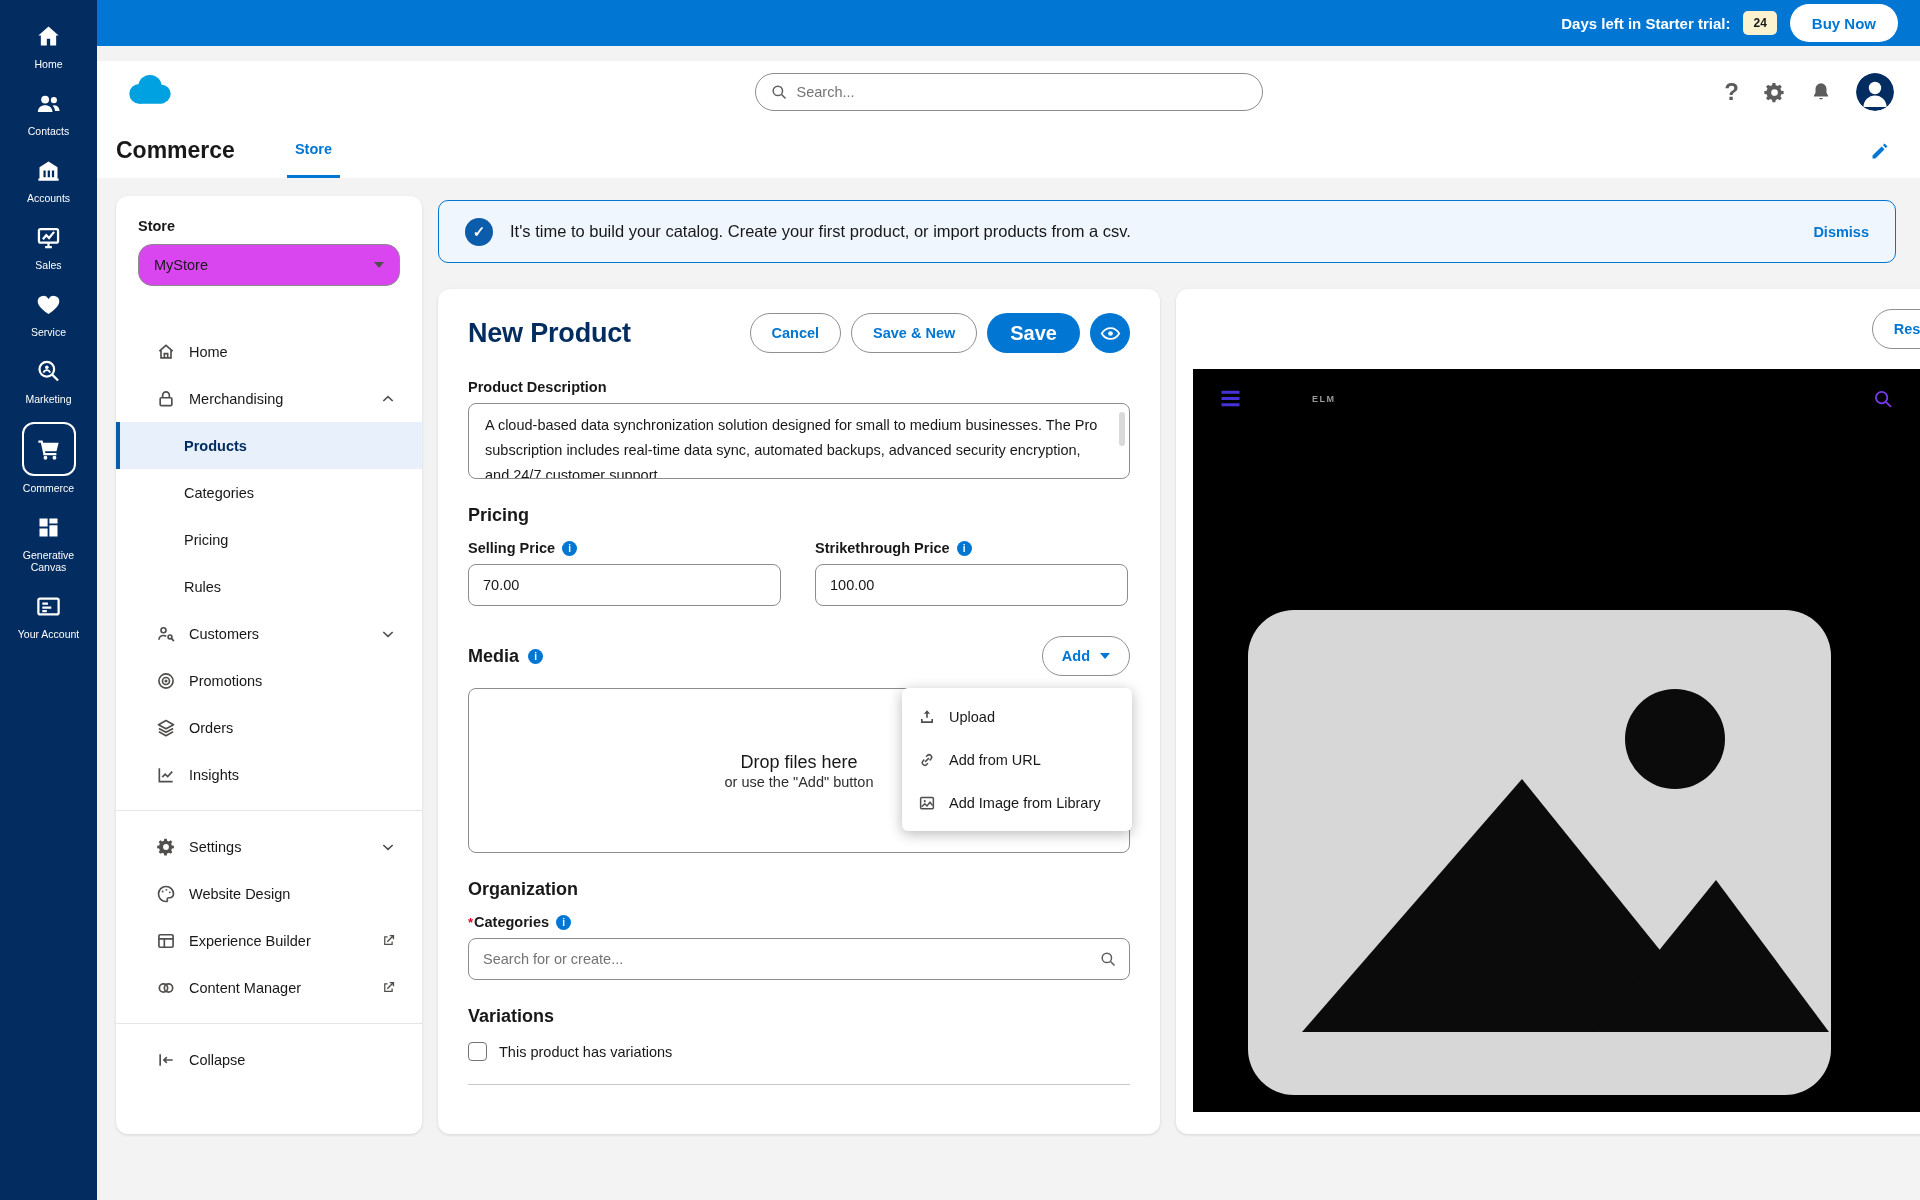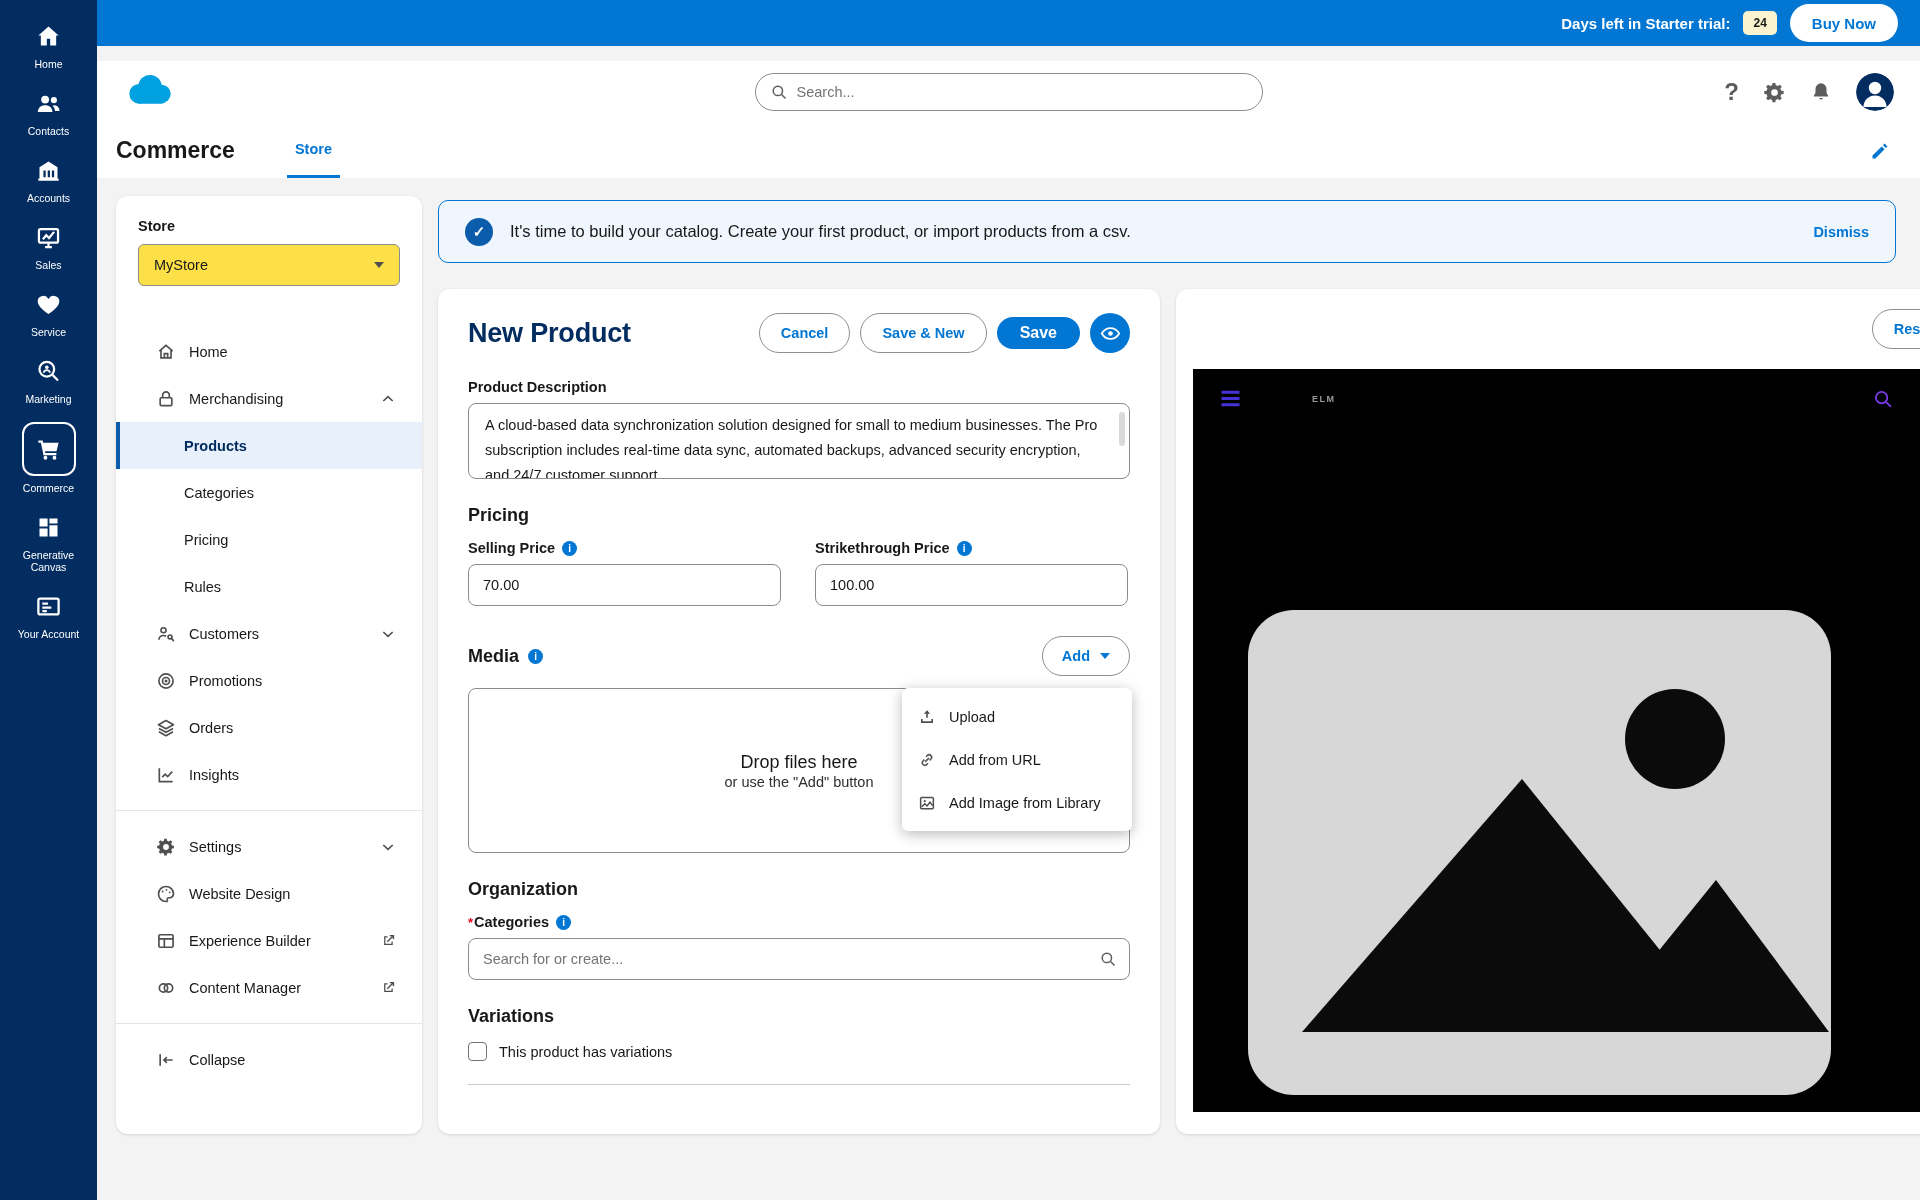--- a/index.html
+++ b/index.html
@@ -40,21 +40,21 @@
   .tab { display:flex; align-items:center; color:#0176d3; font-weight:700; font-size:14.5px; border-bottom:3px solid #0176d3; padding:0 8px; cursor:pointer; }
   .pencil { margin-left:auto; align-self:center; color:#0176d3; cursor:pointer; }
 
   
   .content { position:absolute; left:97px; top:178px; right:0; bottom:0; background:#f3f3f3; }
   .card { position:absolute; background:#fff; border-radius:12px; box-shadow:0 1px 3px rgba(0,0,0,0.13); }
 
   
   .sidebar-card { left:19px; top:18px; width:306px; height:938px; padding-top:22px; }
   .store-label { font-size:14.5px; font-weight:700; padding:0 22px; }
-  .store-select { margin:10px 22px 0; height:42px; border:1px solid #8c8c8c; border-radius:6px; display:flex; align-items:center; justify-content:space-between; padding:0 15px; font-size:14.5px; cursor:pointer; background:#fde047; }
+  .store-select { margin:10px 22px 0; height:42px; border:1px solid #8c8c8c; border-radius:14px; display:flex; align-items:center; justify-content:space-between; padding:0 15px; font-size:14.5px; cursor:pointer; background:#d946ef; }
   .caret-dn { width:0; height:0; border-left:5.5px solid transparent; border-right:5.5px solid transparent; border-top:6.5px solid #514f4d; }
   .nav { margin-top:42px; }
   .nav-item { height:47px; display:flex; align-items:center; padding:0 26px 0 40px; font-size:14.5px; color:#181818; gap:13px; cursor:pointer; }
   .nav-item svg { width:20px; height:20px; color:#514f4d; flex:none; }
   .nav-sub { padding-left:68px; }
   .nav-sub.selected { background:#e8f1fb; box-shadow:inset 4px 0 0 #0b5cab; font-weight:700; color:#032d60; }
   .chev { margin-left:auto; color:#514f4d; }
   .chev svg { width:16px; height:16px; }
   .ext { margin-left:auto; color:#514f4d; }
   .ext svg { width:15px; height:15px; }
@@ -65,21 +65,21 @@
   .banner-check { width:28px; height:28px; border-radius:50%; background:#0b5cab; color:#fff; display:flex; align-items:center; justify-content:center; font-size:15px; font-weight:700; flex:none; }
   .banner-text { font-size:16.5px; }
   .banner-dismiss { margin-left:auto; color:#0176d3; font-weight:700; font-size:14.5px; cursor:pointer; background:none; border:none; }
 
   
   .form-card { left:341px; top:111px; width:722px; height:845px; padding:24px 30px; }
   .form-header { display:flex; align-items:center; }
   .form-title { font-size:27px; font-weight:800; color:#032d60; letter-spacing:-0.2px; }
   .form-actions { margin-left:auto; display:flex; align-items:center; gap:10px; }
   .btn-outline { height:40px; border-radius:20px; border:1px solid #8f8f8f; background:#fff; color:#0176d3; font-weight:600; font-size:14.5px; padding:0 21px; }
-  .btn-primary { height:32px; border-radius:20px; background:#0176d3; color:#fff; font-weight:600; font-size:16px; padding:0 23px; border:none; }
+  .btn-primary { height:40px; border-radius:20px; background:#0176d3; color:#fff; font-weight:600; font-size:20px; padding:0 23px; border:none; }
   .btn-eye { width:40px; height:40px; border-radius:50%; background:#0176d3; border:none; display:flex; align-items:center; justify-content:center; color:#fff; }
   .field-label { font-size:14.5px; font-weight:700; display:flex; align-items:center; gap:7px; margin-top:26px; }
   .info-i { width:15px; height:15px; border-radius:50%; background:#0176d3; color:#fff; font-size:10px; font-weight:700; display:inline-flex; align-items:center; justify-content:center; flex:none; }
   .desc-box { margin-top:8px; height:76px; border:1px solid #8c8c8c; border-radius:8px; padding:9px 30px 0 16px; font-size:14.5px; line-height:25px; overflow:hidden; position:relative; }
   .desc-scroll { position:absolute; right:4px; top:8px; width:6px; height:34px; border-radius:3px; background:#d9d9d9; }
   .section-h { font-size:18px; font-weight:700; margin-top:26px; display:flex; align-items:center; gap:9px; }
   .price-row { display:flex; gap:34px; }
   .price-col { width:313px; }
   .price-col .field-label { margin-top:14px; }
   .text-input { margin-top:8px; height:42px; border:1px solid #8c8c8c; border-radius:8px; width:100%; padding:0 14px; font-size:14.5px; color:#181818; background:#fff; font-family:inherit; outline:none; }

